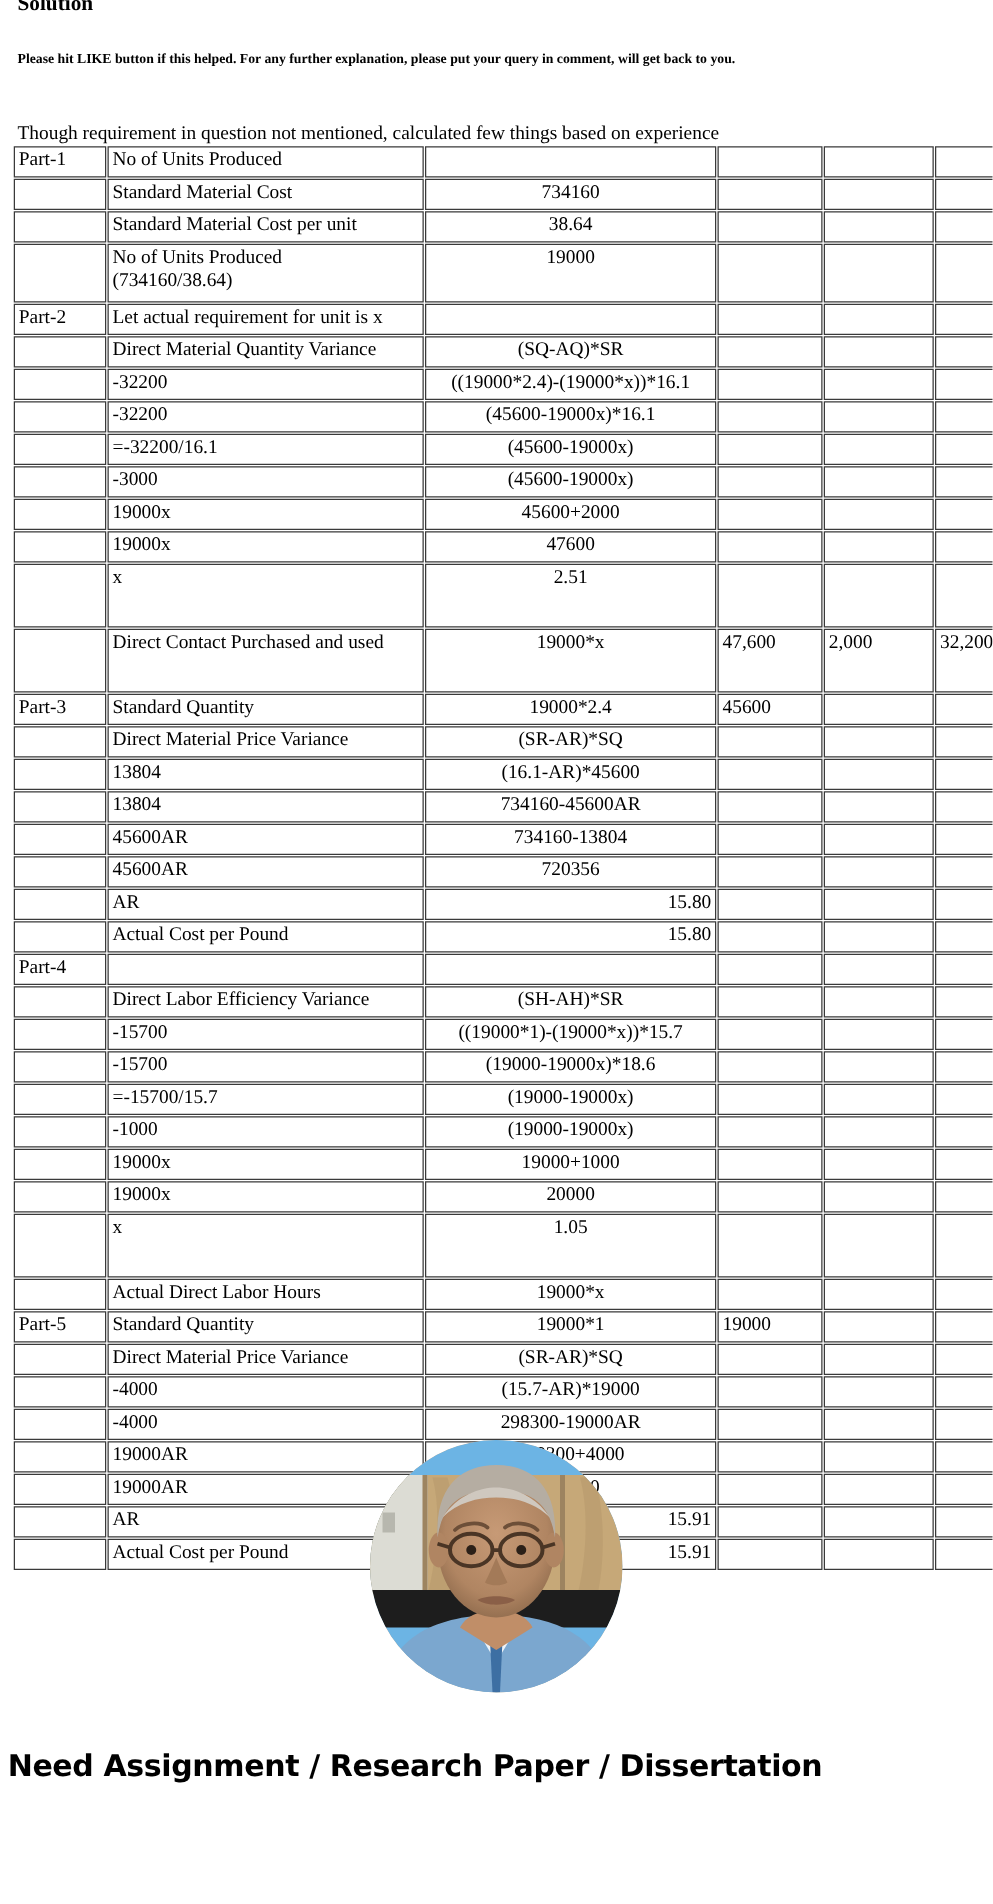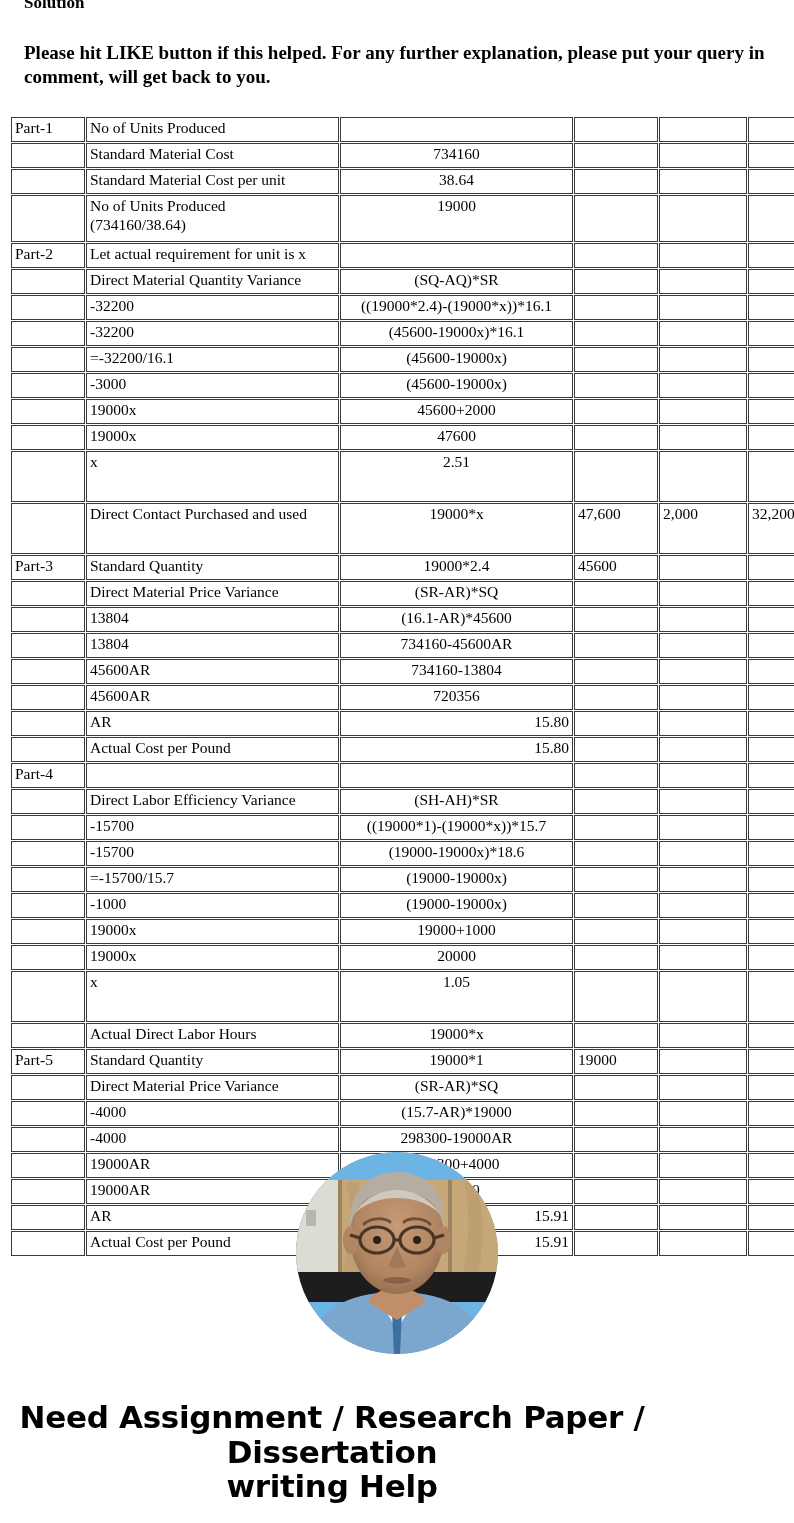--- a/index.html
+++ b/index.html
@@ -15,32 +15,32 @@
   }
   .page {
     position: relative;
     width: 794px;
     min-height: 1523px;
     background: #ffffff;
   }
 
   
   .intro {
-    padding: 0 24px;
+    padding: 0 14px;
   }
   .solution-heading {
     font-size: 17px;
     font-weight: bold;
     margin: 0;
     line-height: 1.0;
     position: relative;
     top: -6px;
   }
   .notice {
-    font-size: 19px;
+    font-size: 11px;
     font-weight: bold;
     line-height: 1.25;
     margin: 0;
     position: relative;
     top: 24px;
   }
   .subnote {
     font-size: 15.5px;
     font-weight: normal;
     line-height: 1.25;
@@ -109,21 +109,21 @@
 
   
   .promo {
     position: absolute;
     top: 1400px;
     left: 0;
     width: 664px;
     text-align: center;
     font-family: "DejaVu Sans", "Liberation Sans", sans-serif;
     font-weight: bold;
-    font-size: 31px;
+    font-size: 24px;
     line-height: 1.12;
     color: #000000;
     letter-spacing: -0.3px;
   }
   .promo .line { display: block; }
 </style>
 </head>
 <body>
 
 <div class="page">
@@ -505,16 +505,15 @@
           <ellipse cx="121" cy="88" rx="4" ry="4" fill="#2b2018"></ellipse>
           <path d="M101 94 C97 104 94 110 92 114 C96 117 106 117 110 114 C108 110 105 104 101 94 Z" fill="#a37a58"></path>
           <path d="M86 128 C93 124 109 124 116 128 C109 133 93 133 86 128 Z" fill="#8a5f47"></path>
         </g>
       </svg>
     </div>
   </div>
 
   <div class="promo">
     <span class="line">Need Assignment / Research Paper / Dissertation</span>
-    <span class="line">writing Help</span>
   </div>
 
 </div>
 
 </body></html>

